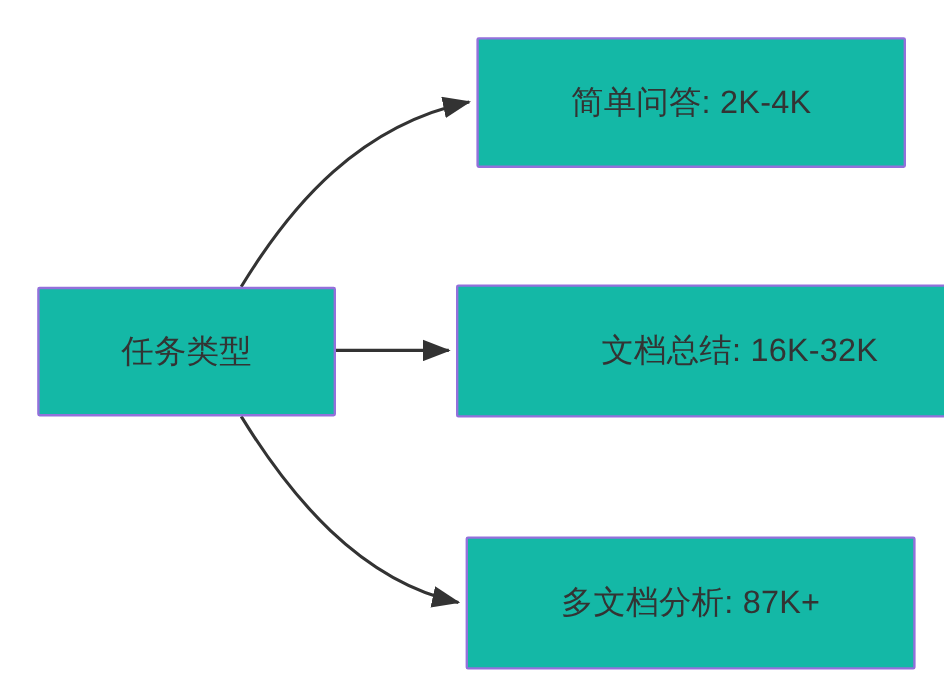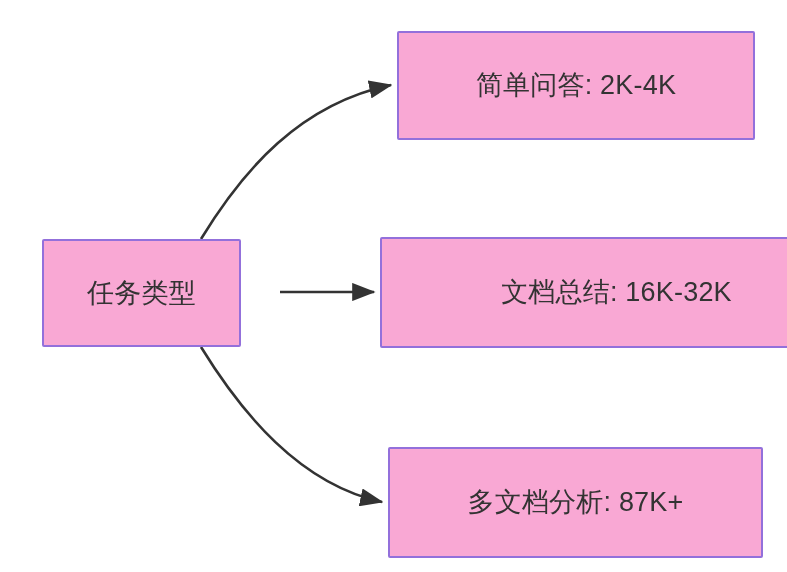--- a/index.html
+++ b/index.html
@@ -28,42 +28,42 @@
     left: 0;
     top: 0;
     width: 787px;
     height: 572px;
     pointer-events: none;
   }
 
   .flow-node {
     position: absolute;
     box-sizing: border-box;
-    background: #f9a8d4;
+    background: #14b8a6;
     border: 2px solid #9370db;
     border-radius: 2px;
     display: flex;
     align-items: center;
     justify-content: center;
     color: #333333;
     font-size: 27px;
     line-height: 1.2;
     letter-spacing: 0.2px;
     white-space: nowrap;
   }
 
   .node-label {
     display: block;
   }
 
   
   #node-root {
-    left: 42px;
+    left: 31px;
     top: 239px;
-    width: 199px;
+    width: 249px;
     height: 108px;
     text-align: center;
   }
 
   
   #node-simple-qa {
     left: 397px;
     top: 31px;
     width: 358px;
     height: 109px;

